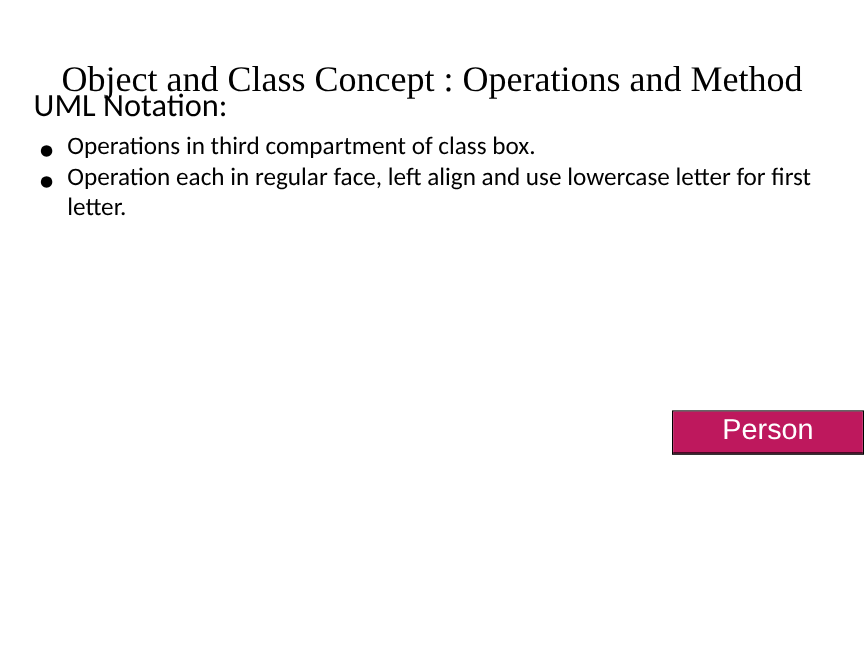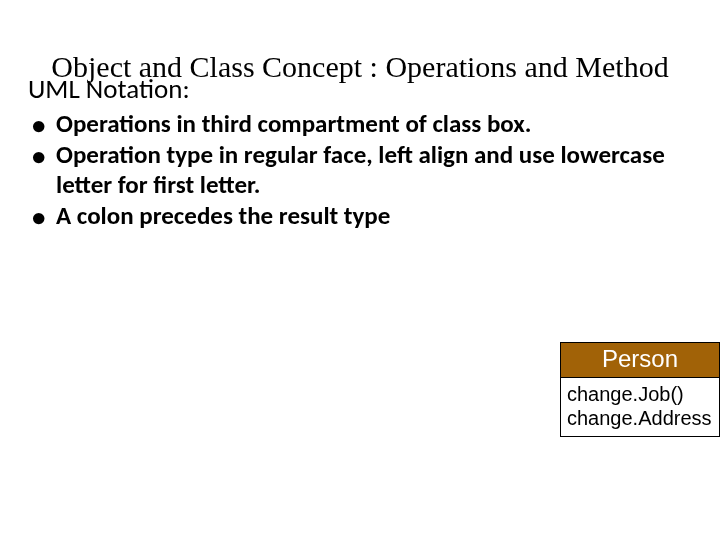--- a/index.html
+++ b/index.html
@@ -1,39 +1,34 @@
 <!DOCTYPE html>
 <html><head>
   <meta charset="utf-8">
   <style>
     * { box-sizing: border-box; margin: 0; padding: 0; }
     html, body { width: 720px; height: 540px; background: #fff; font-family: Calibri, Arial, sans-serif; color: #000; overflow: hidden; }
     .slide { position: relative; width: 720px; height: 390px; padding: 48px 28px 0 28px; }
     .title { font-family: Georgia, 'Times New Roman', serif; font-size: 30px; font-weight: 400; text-align: center; line-height: 1.25; margin-bottom: 2px; }
     .subheading { font-size: 27px; margin-bottom: 4px; margin-top: -16px; }
-    .bullets { list-style: none; font-size: 25px; line-height: 1.18; font-weight: bold; }
+    .bullets { list-style: none; font-size: 21px; line-height: 1.18; }
     .bullets li { position: relative; padding-left: 28px; margin-bottom: 2px; }
     .bullets li::before { content: "•"; position: absolute; left: 4px; top: 0; font-size: 27px; }
     .uml-box { position: absolute; right: 0; top: 342px; width: 160px; border: 1px solid #000; background: #fff; font-family: Arial, sans-serif; }
-    .uml-header { background: #a16207; color: #fff; text-align: center; font-size: 24px; padding: 2px 0 4px; border-bottom: 1px solid #000; }
+    .uml-header { background: #be185d; color: #fff; text-align: center; font-size: 24px; padding: 2px 0 4px; border-bottom: 1px solid #000; }
     .uml-attr { font-size: 20px; padding: 4px 6px 6px; border-bottom: 1px solid #000; }
     .uml-ops { font-size: 20px; padding: 4px 6px 6px; line-height: 1.2; color: #000; }
     .uml-ops div { white-space: nowrap; }
   </style>
 </head>
 <body>
 
 <div class="slide">
   <h1 class="title">Object and Class Concept : Operations and Method</h1>
   <div class="subheading">UML Notation:</div>
   <ul class="bullets">
     <li>Operations in third compartment of class box.</li>
-    <li>Operation type in regular face, left align and use lowercase letter for first letter.</li>
-    <li>A colon precedes the result type</li>
+    <li>Operation each in regular face, left align and use lowercase letter for first letter.</li>
   </ul>
   <div class="uml-box">
     <div class="uml-header">Person</div>
-    <div class="uml-ops">
-      <div>change.Job()</div>
-      <div>change.Address</div>
-    </div>
   </div>
 </div>
 
 </body></html>

